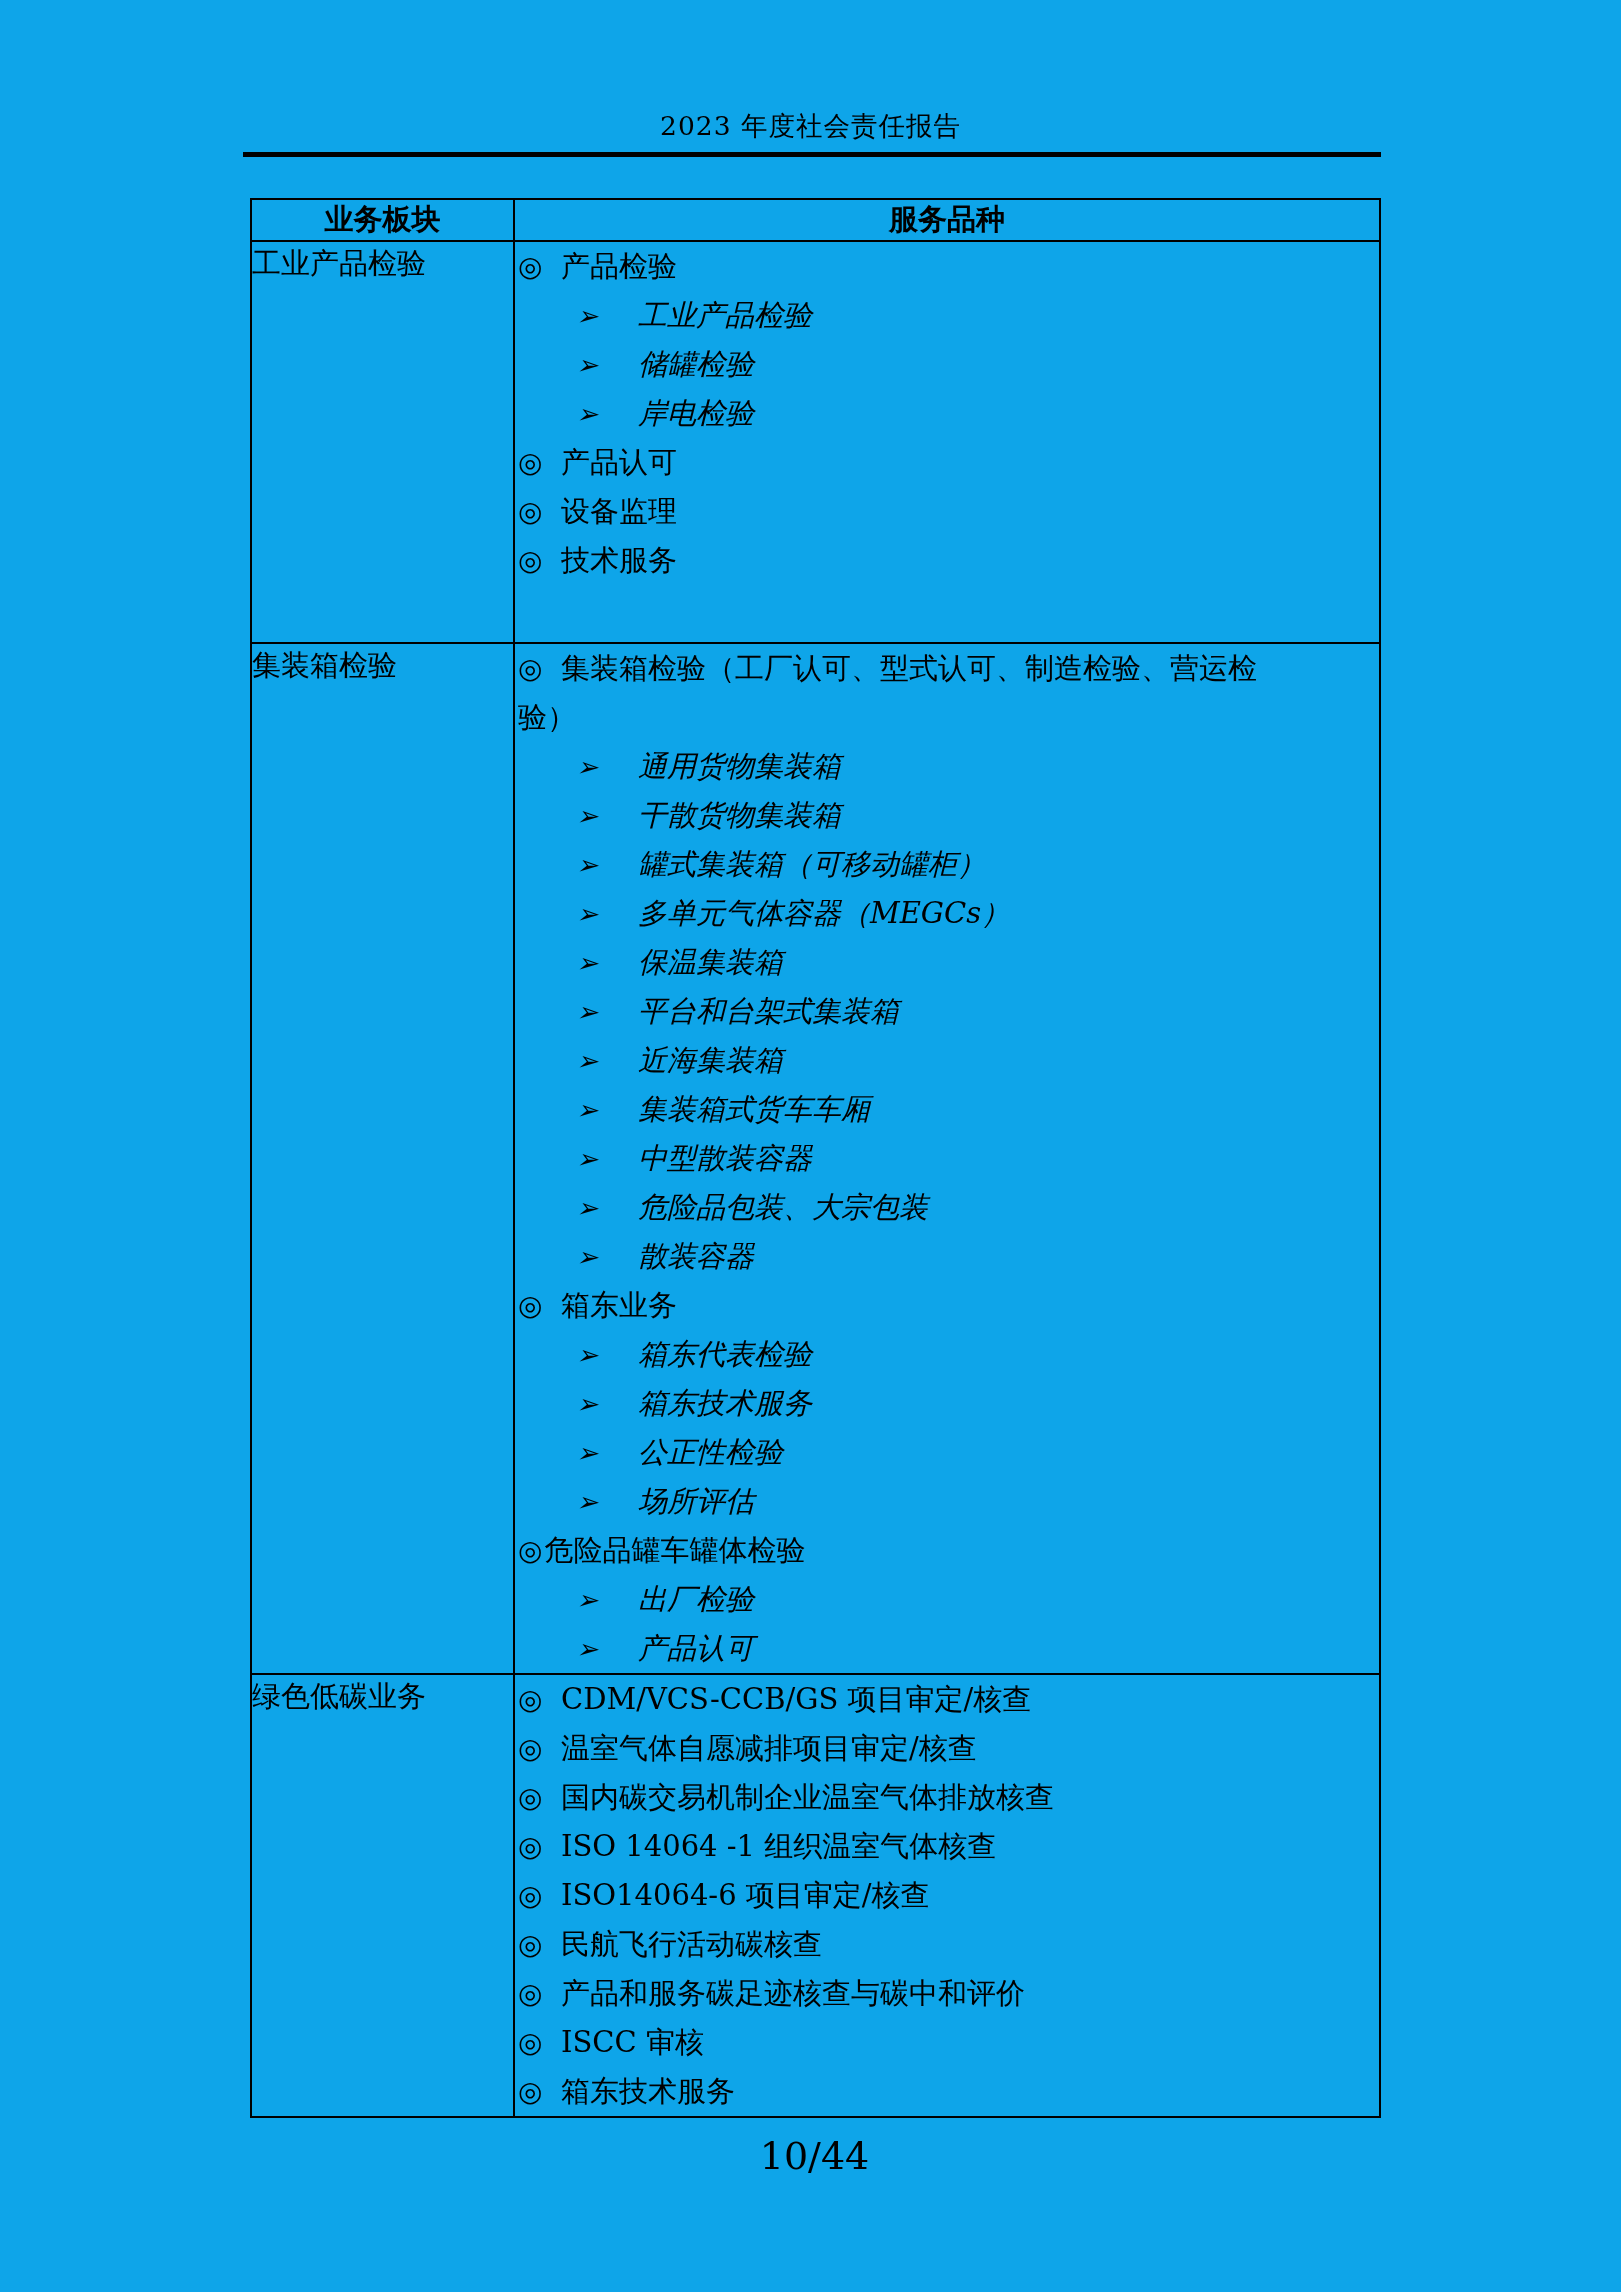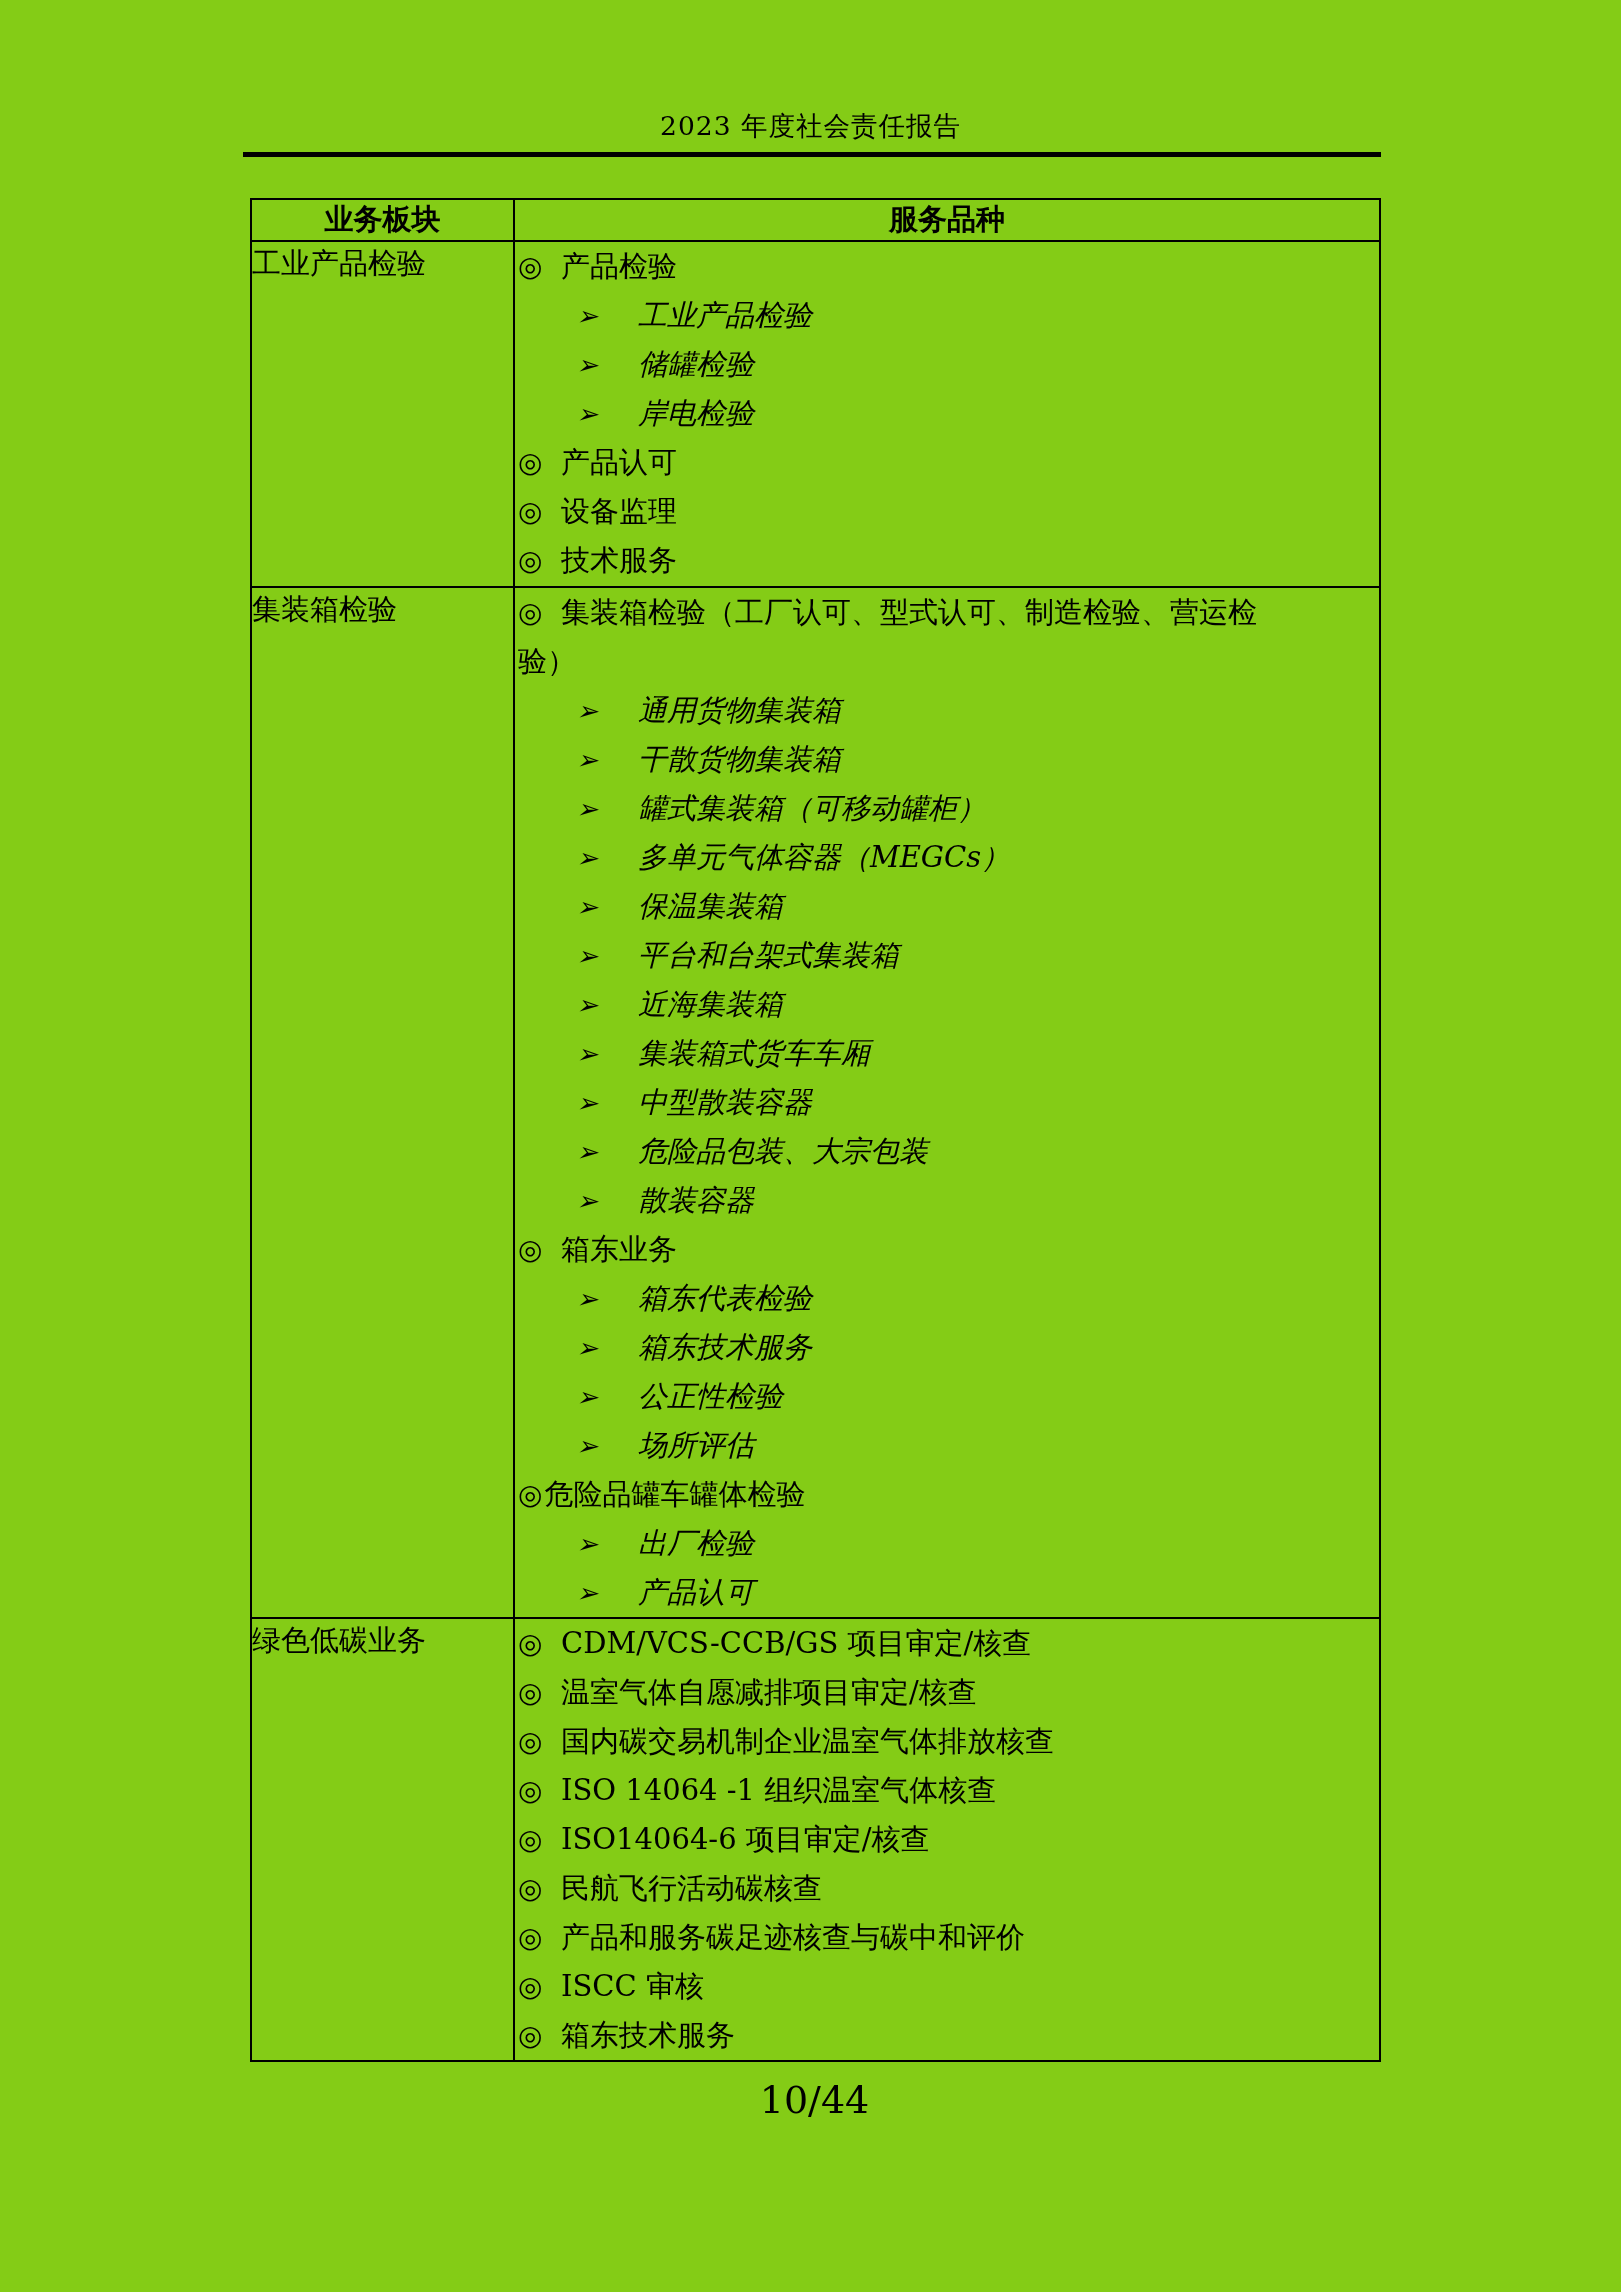--- a/index.html
+++ b/index.html
@@ -6,21 +6,21 @@
     margin: 0;
     padding: 0;
     background: #ffffff;
     color: #000000;
     font-family: "DejaVu Serif", "Liberation Serif", serif;
   }
   .page {
     position: relative;
     width: 1621px;
     height: 2293px;
-    background: #84cc16;
+    background: #0ea5e9;
     overflow: hidden;
   }
   .doc-title {
     padding-top: 110px;
     text-align: center;
     font-size: 26.5px;
     line-height: 31px;
     letter-spacing: 1px;
   }
   .header-rule {
@@ -41,21 +41,21 @@
     padding: 0;
     vertical-align: top;
   }
   .svc-table thead tr { height: 40px; }
   .svc-table th {
     font-size: 29px;
     font-weight: bold;
     text-align: center;
     vertical-align: middle;
   }
-  .svc-table tbody tr:nth-child(1) { height: 346px; margin-left: 28px; }
+  .svc-table tbody tr:nth-child(1) { height: 402px; margin-left: 28px; }
   .svc-table tbody tr:nth-child(2) { height: 1028px; }
   .svc-table tbody tr:nth-child(3) { height: 442px; }
   .seg-cell {
     font-size: 29px;
     line-height: 43px;
     padding: 7.8px 7.8px 0 12.7px;
   }
   .svc-cell { padding: 2.9px 5.9px 2.9px 0; }
   .item {
     font-size: 29px;

